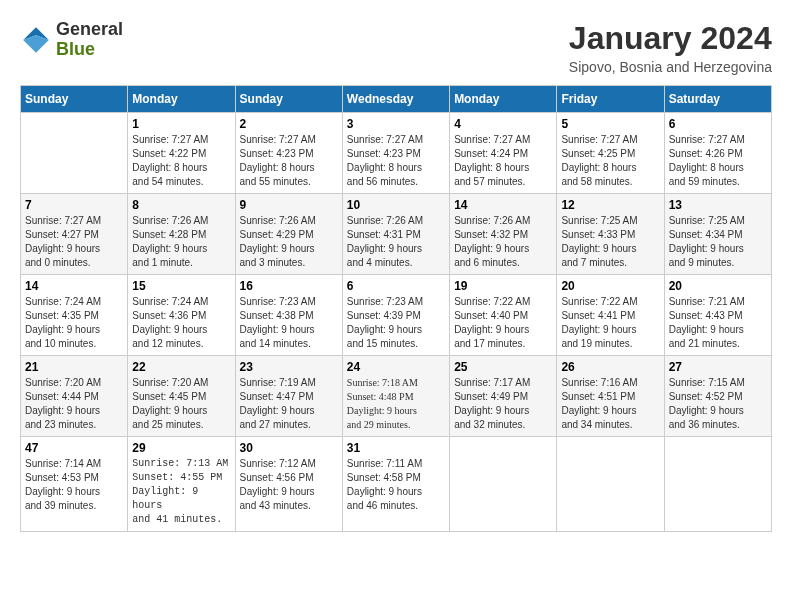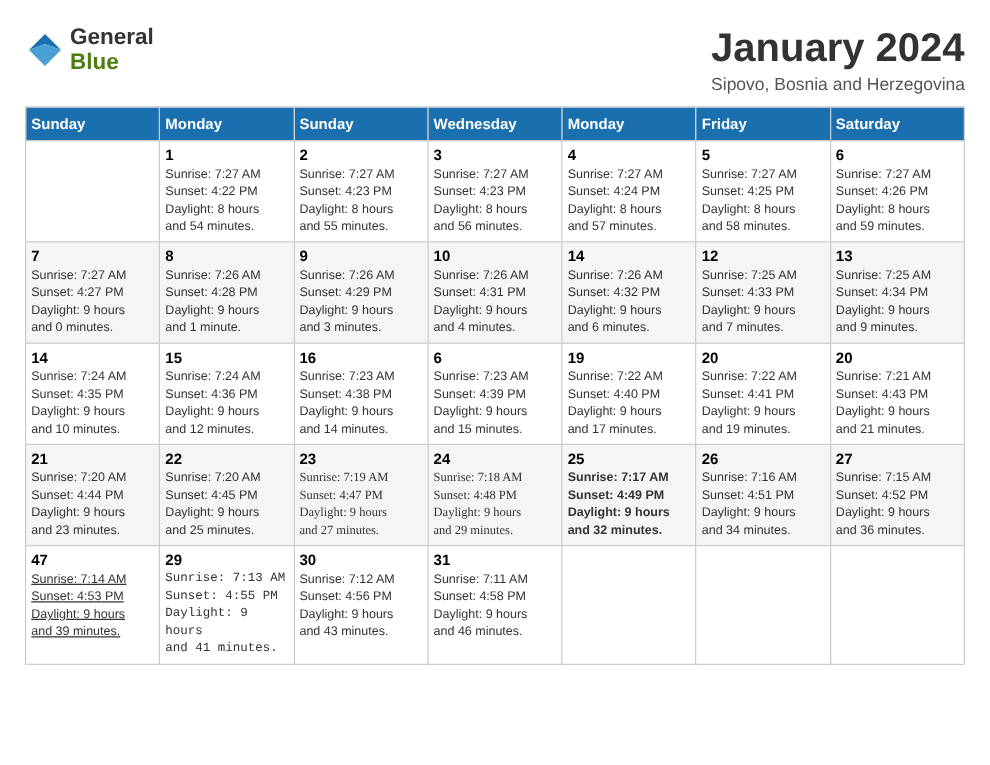--- a/index.html
+++ b/index.html
@@ -275,35 +275,35 @@
         </td>
         <td>
           <span class="day-number">22</span>
           <div class="day-info" style="white-space: pre-line;">Sunrise: 7:20 AM
 Sunset: 4:45 PM
 Daylight: 9 hours
 and 25 minutes.</div>
         </td>
         <td>
           <span class="day-number">23</span>
-          <div class="day-info" style="white-space: pre-line; font-family: Liberation Serif, serif;">Sunrise: 7:19 AM
+          <div class="day-info" style="white-space: pre-line;">Sunrise: 7:19 AM
 Sunset: 4:47 PM
 Daylight: 9 hours
 and 27 minutes.</div>
         </td>
         <td>
           <span class="day-number">24</span>
           <div class="day-info" style="white-space: pre-line; font-family: Liberation Serif, serif;">Sunrise: 7:18 AM
 Sunset: 4:48 PM
 Daylight: 9 hours
 and 29 minutes.</div>
         </td>
         <td>
           <span class="day-number">25</span>
-          <div class="day-info" style="white-space: pre-line; font-weight: bold;">Sunrise: 7:17 AM
+          <div class="day-info" style="white-space: pre-line;">Sunrise: 7:17 AM
 Sunset: 4:49 PM
 Daylight: 9 hours
 and 32 minutes.</div>
         </td>
         <td>
           <span class="day-number">26</span>
           <div class="day-info" style="white-space: pre-line;">Sunrise: 7:16 AM
 Sunset: 4:51 PM
 Daylight: 9 hours
 and 34 minutes.</div>
@@ -312,21 +312,21 @@
           <span class="day-number">27</span>
           <div class="day-info" style="white-space: pre-line;">Sunrise: 7:15 AM
 Sunset: 4:52 PM
 Daylight: 9 hours
 and 36 minutes.</div>
         </td>
       </tr>
       <tr>
         <td>
           <span class="day-number">47</span>
-          <div class="day-info" style="white-space: pre-line; text-decoration: underline;">Sunrise: 7:14 AM
+          <div class="day-info" style="white-space: pre-line;">Sunrise: 7:14 AM
 Sunset: 4:53 PM
 Daylight: 9 hours
 and 39 minutes.</div>
         </td>
         <td>
           <span class="day-number">29</span>
           <div class="day-info" style="white-space: pre-line; font-family: Liberation Mono, monospace;">Sunrise: 7:13 AM
 Sunset: 4:55 PM
 Daylight: 9 hours
 and 41 minutes.</div>

